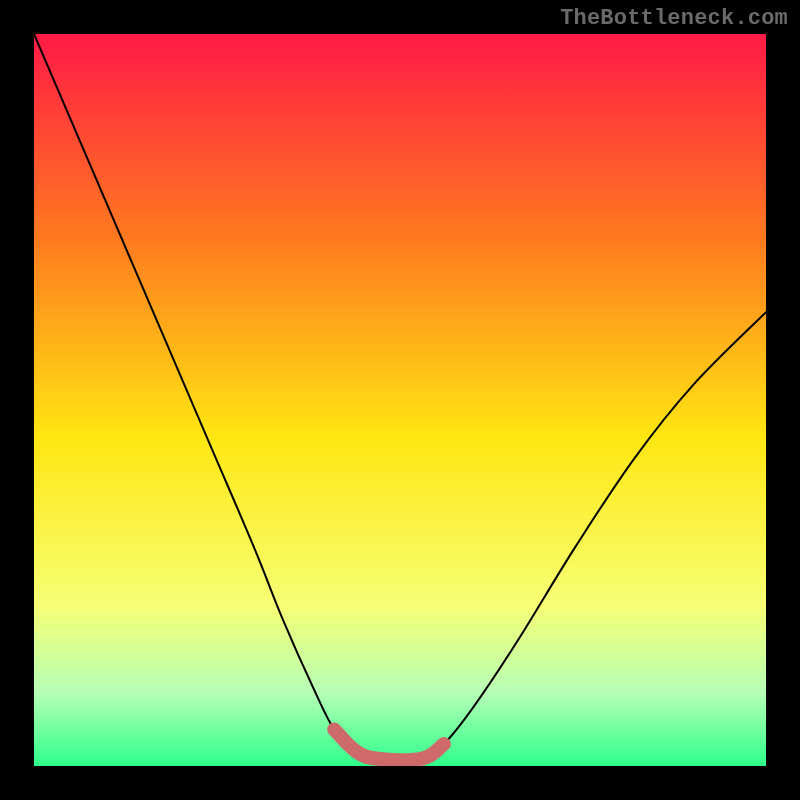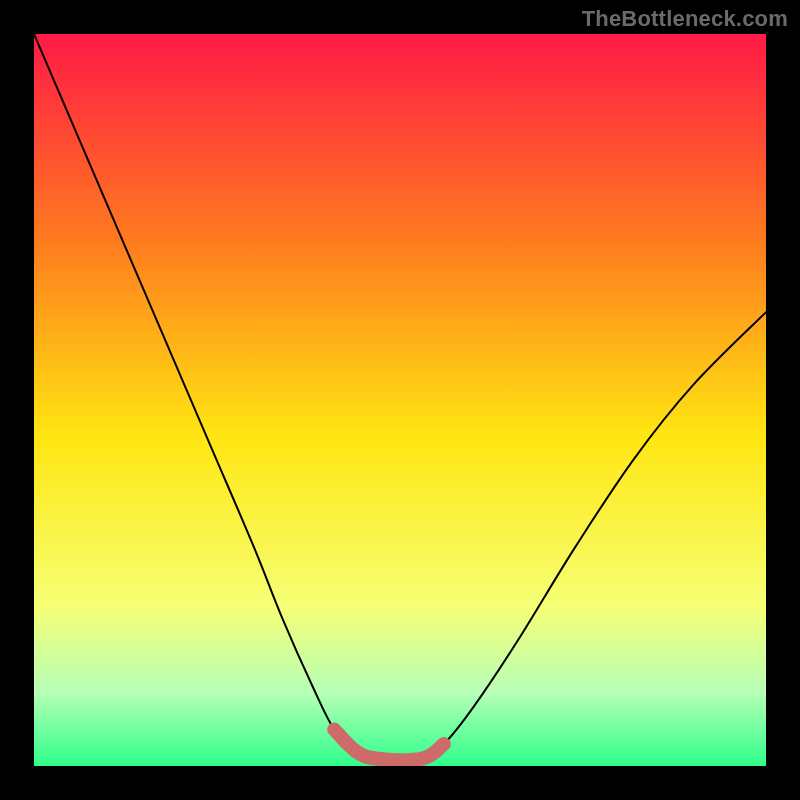--- a/index.html
+++ b/index.html
@@ -25,21 +25,21 @@
   .curve-svg {
     position: absolute;
     inset: 0;
     width: 100%;
     height: 100%;
   }
   .watermark {
     position: absolute;
     top: 6px;
     right: 12px;
-    font-family: Liberation Sans, sans-serif;
+    font-family: Liberation Mono, monospace;
     font-size: 22px;
     font-weight: 600;
     color: #6a6a6a;
     letter-spacing: 0.2px;
   }
 </style>
 </head>
 <body>
 
 <div class="canvas">

